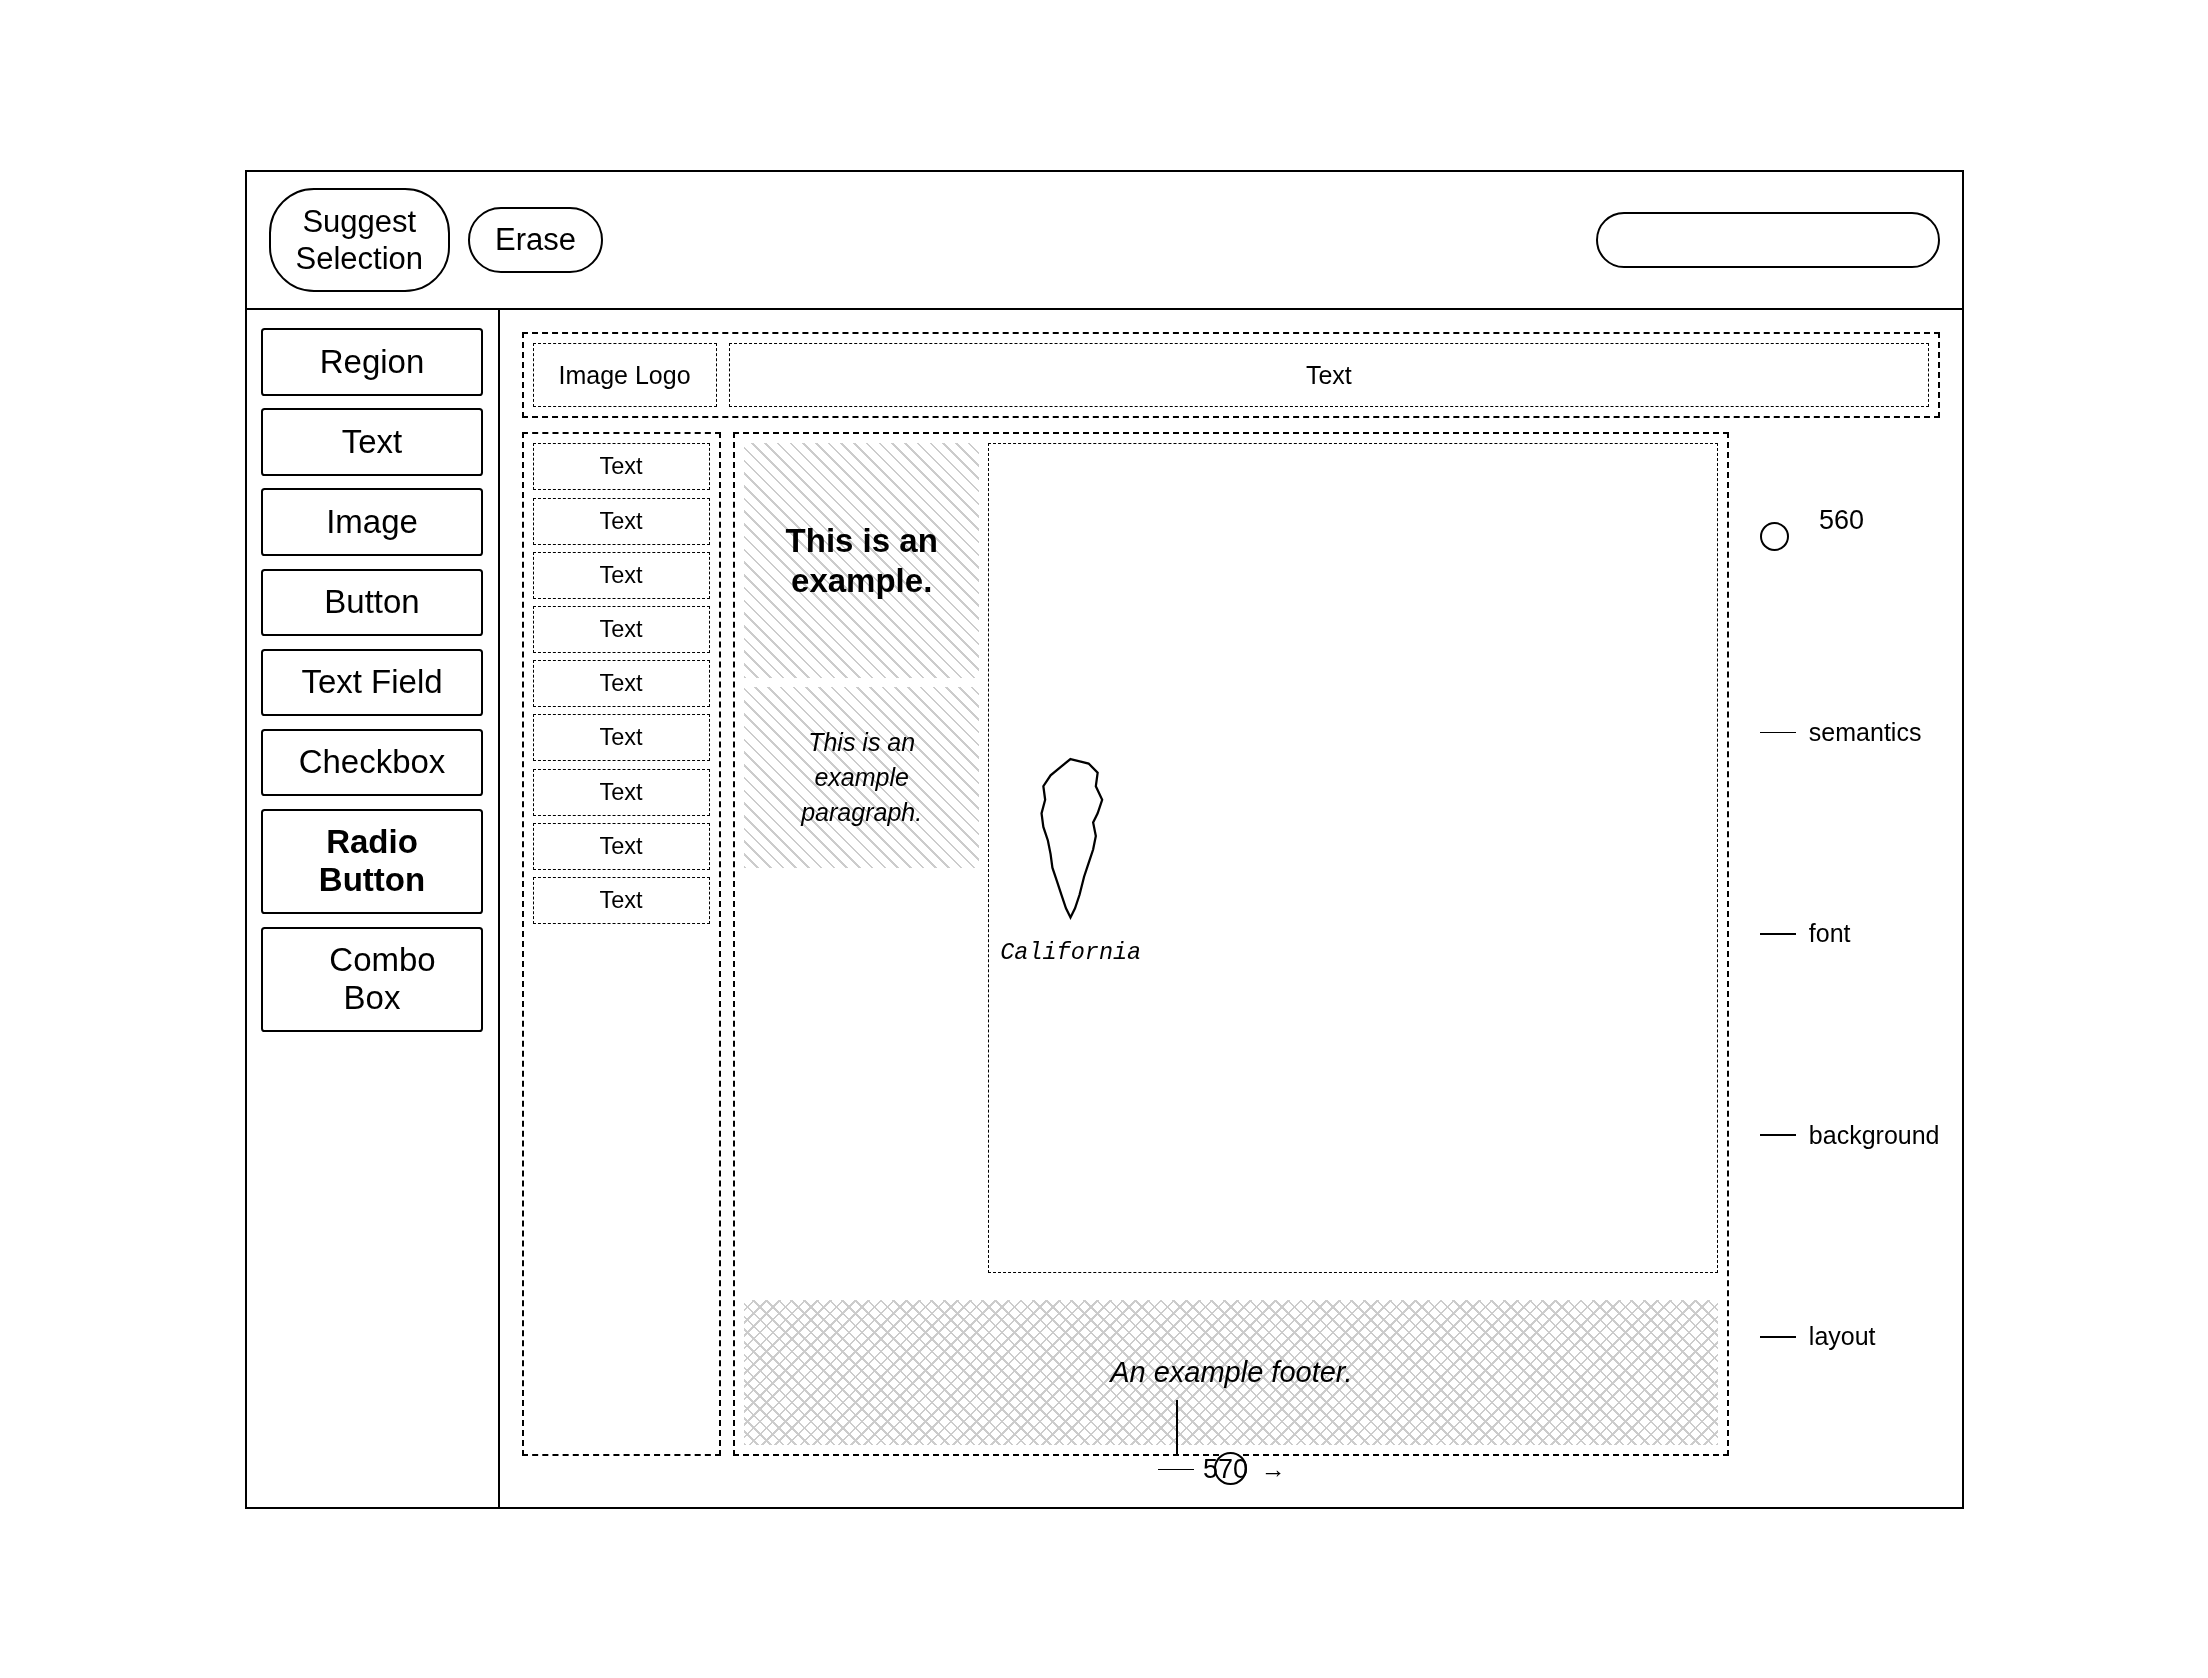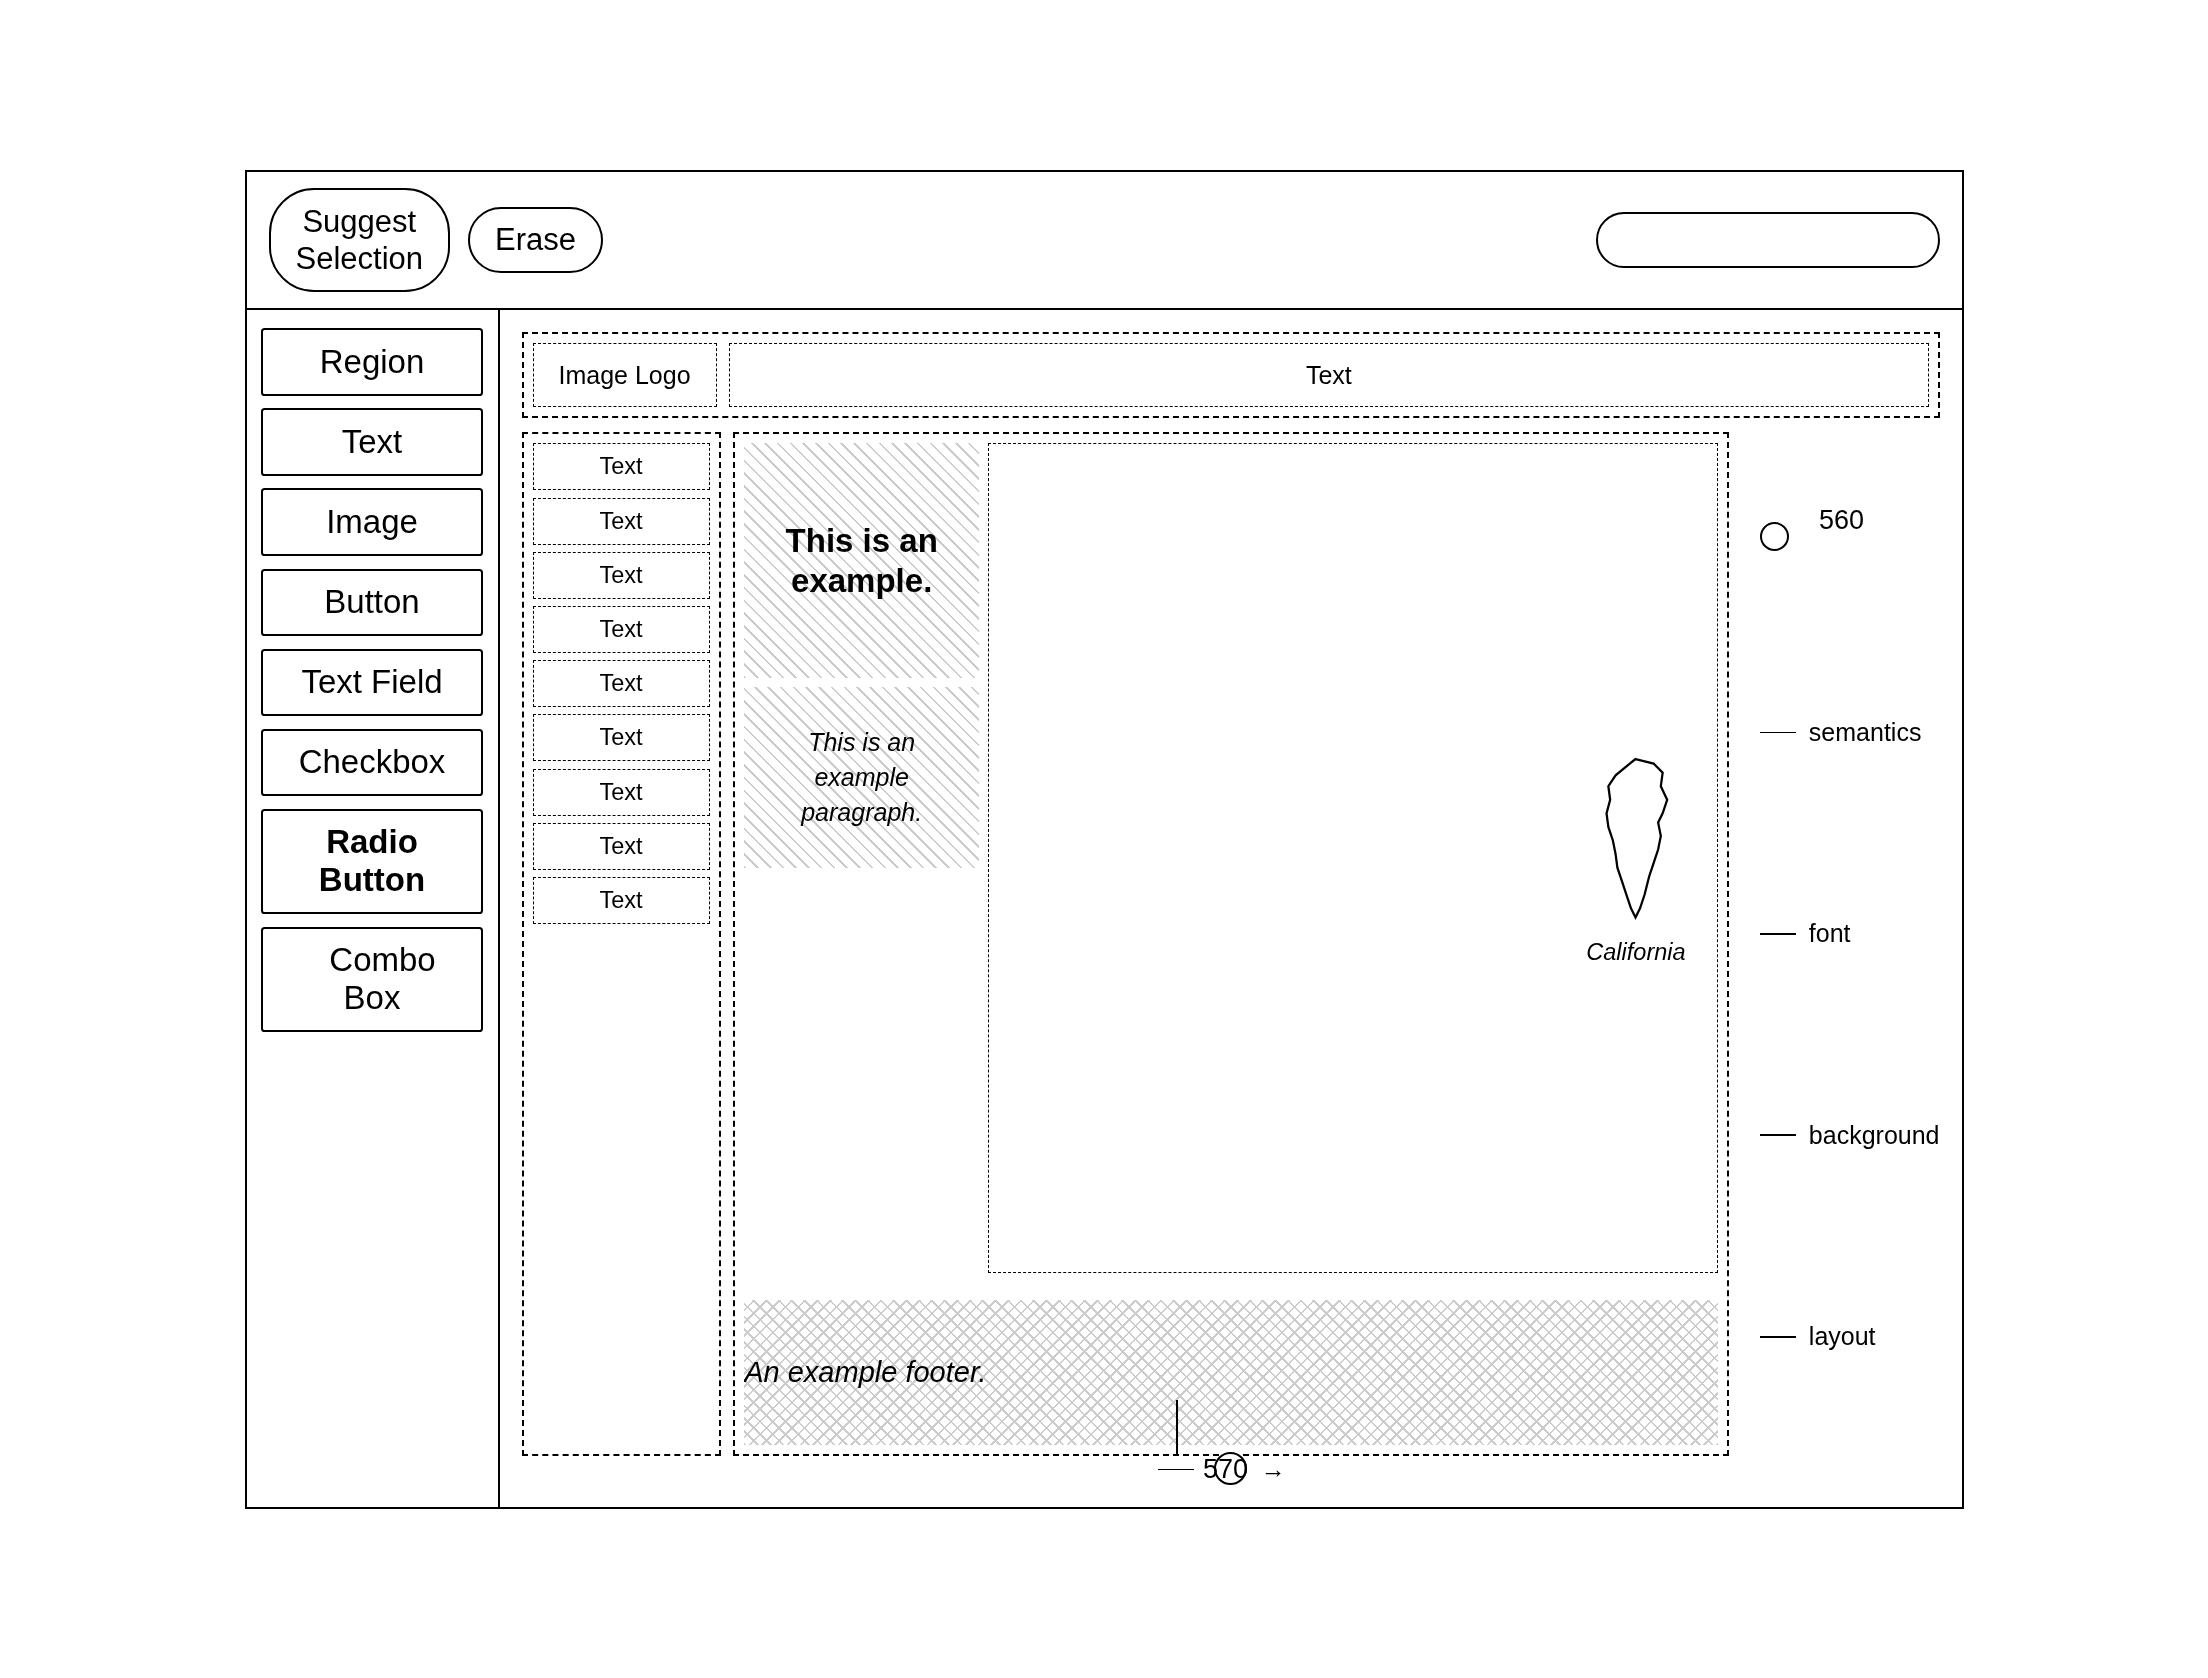--- a/index.html
+++ b/index.html
@@ -227,40 +227,41 @@
       z-index: 1;
       line-height: 1.4;
     }
 
     
     .california-box {
       flex: 1;
       border: 1.8px dashed #000;
       display: flex;
       align-items: center;
-      justify-content: flex-end;
+      justify-content: flex-start;
       position: relative;
       font-size: 23.5px;
+      font-family: Liberation Mono, monospace;
     }
 
     
     .center-column {
       display: flex;
       flex-direction: column;
       gap: 9px;
     }
 
     
     .footer-hatched {
       height: 145px;
       position: relative;
       overflow: hidden;
       display: flex;
       align-items: center;
-      justify-content: flex-start;
+      justify-content: center;
     }
 
     .footer-hatched .hatch-bg-cross {
       position: absolute;
       top: 0; left: 0; right: 0; bottom: 0;
       background-image:
         repeating-linear-gradient(
           45deg,
           #ccc 0px, #ccc 1.8px,
           transparent 1.8px, transparent 9px

